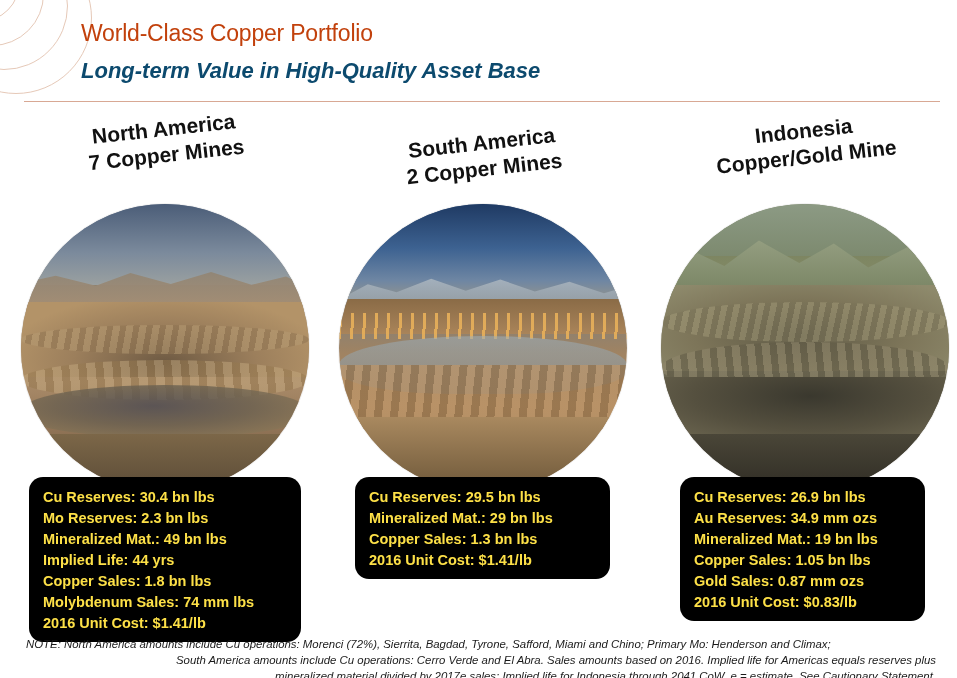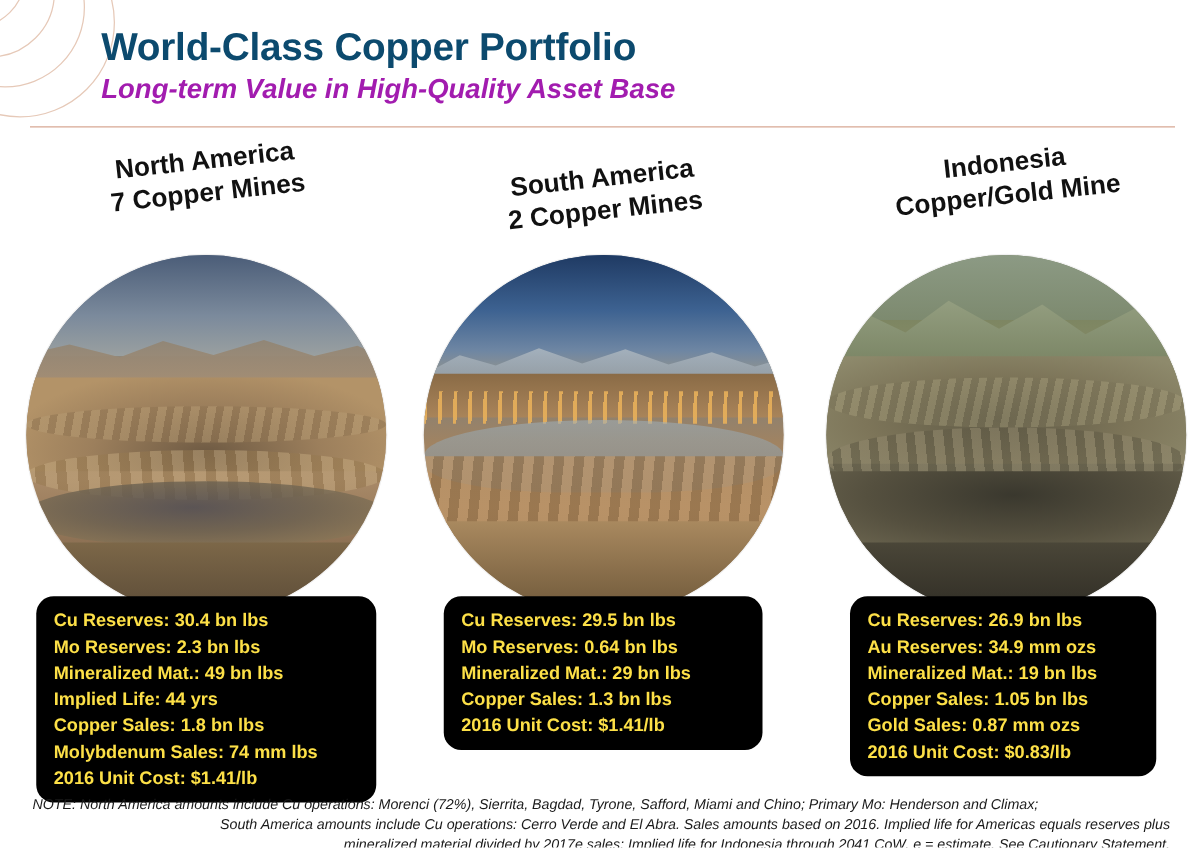--- a/index.html
+++ b/index.html
@@ -39,34 +39,34 @@
   .header {
     position: absolute;
     left: 0; top: 0;
     width: 957px;
     height: 104px;
   }
   .title {
     position: absolute;
     left: 81px;
     top: 20px;
-    font-size: 31px;
-    font-weight: bold;
-    color: #0c4a6e;
+    font-size: 23px;
+    font-weight: normal;
+    color: #c2410c;
     letter-spacing: -0.2px;
     white-space: nowrap;
   }
   .subtitle {
     position: absolute;
     left: 81px;
     top: 58px;
     font-size: 22px;
     font-style: italic;
     font-weight: bold;
-    color: #a21caf;
+    color: #0c4a6e;
     white-space: nowrap;
   }
   .header-rule {
     position: absolute;
     left: 24px;
     top: 101px;
     width: 916px;
     height: 1px;
     background: #d8a894;
   }
@@ -231,21 +231,20 @@
       <div class="layerA"></div>
       <div class="layerB"></div>
     <div class="layerC"></div>
       <div class="layerD"></div>
       <div class="layerE"></div>
       <div class="layerF"></div>
   </div>
 </div>
 <div class="statbox sb-sa">
   <div class="statline">Cu Reserves: 29.5 bn lbs</div>
-  <div class="statline">Mo Reserves: 0.64 bn lbs</div>
   <div class="statline">Mineralized Mat.: 29 bn lbs</div>
   <div class="statline">Copper Sales:  1.3 bn lbs</div>
   <div class="statline">2016 Unit Cost: $1.41/lb</div>
 </div>
 
 <div class="col col-id">
   <div class="col-heading">
     <div>Indonesia</div>
     <div>Copper/Gold Mine</div>
   </div>

